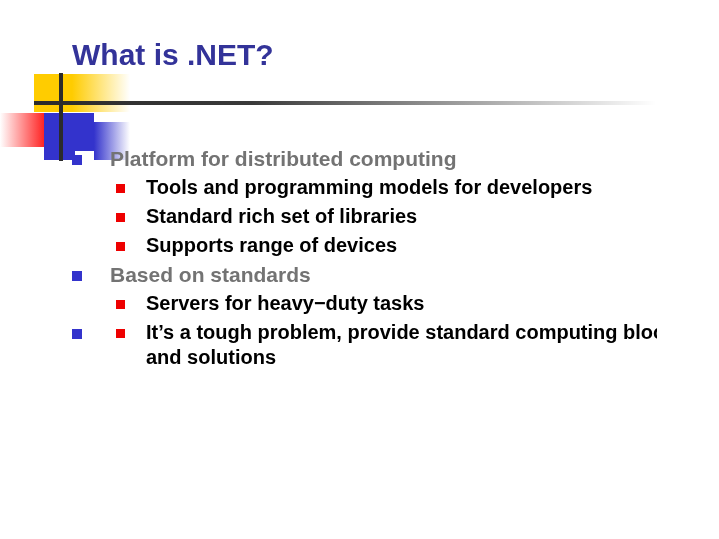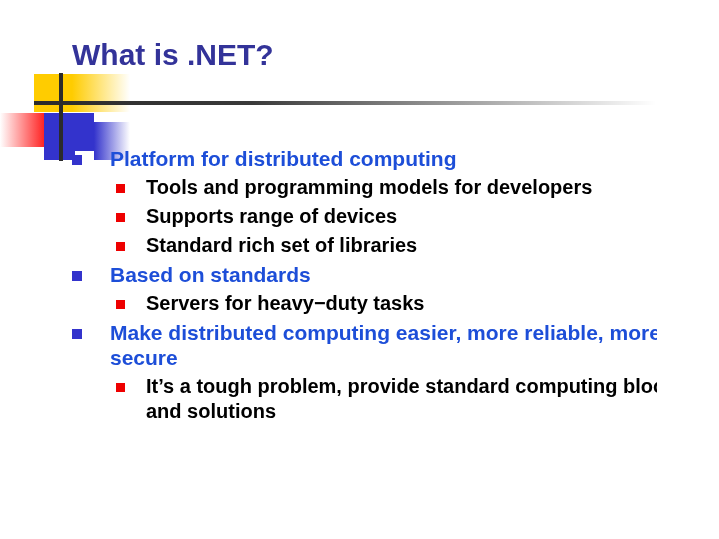--- a/index.html
+++ b/index.html
@@ -105,21 +105,21 @@
   }
   .bullet-row {
     position: relative;
     display: block;
   }
   .bullet-row.lvl1 {
     padding-left: 110px;
     padding-right: 24px;
     font-size: 21px;
     font-weight: bold;
-    color: #1d4ed8;
+    color: #737373;
     line-height: 25px;
     margin-bottom: 4px;
   }
   .bullet-row.lvl2 {
     padding-left: 146px;
     font-size: 20px;
     font-weight: bold;
     color: #000000;
     line-height: 25px;
     margin-bottom: 4px;
@@ -171,41 +171,40 @@
       <span class="bullet-text">Platform for distributed computing</span>
     </div>
 
     <div class="bullet-row lvl2">
       <span class="marker red"></span>
       <span class="bullet-text">Tools and programming models for developers</span>
     </div>
 
     <div class="bullet-row lvl2">
       <span class="marker red"></span>
+      <span class="bullet-text">Standard rich set of libraries</span>
+    </div>
+
+    <div class="bullet-row lvl2">
+      <span class="marker red"></span>
       <span class="bullet-text">Supports range of devices</span>
-    </div>
-
-    <div class="bullet-row lvl2">
-      <span class="marker red"></span>
-      <span class="bullet-text">Standard rich set of libraries</span>
     </div>
 
     <div class="bullet-row lvl1">
       <span class="marker blue"></span>
       <span class="bullet-text">Based on standards</span>
     </div>
 
     <div class="bullet-row lvl2">
       <span class="marker red"></span>
       <span class="bullet-text">Servers for heavy−duty tasks</span>
     </div>
 
     <div class="bullet-row lvl1">
       <span class="marker blue"></span>
-      <span class="bullet-text">Make distributed computing easier, more reliable, more secure</span>
     </div>
 
     <div class="bullet-row lvl2">
       <span class="marker red"></span>
       <span class="bullet-text">It’s a tough problem, provide standard computing blocks and solutions</span>
     </div>
 
   </div>
 
 </div>

